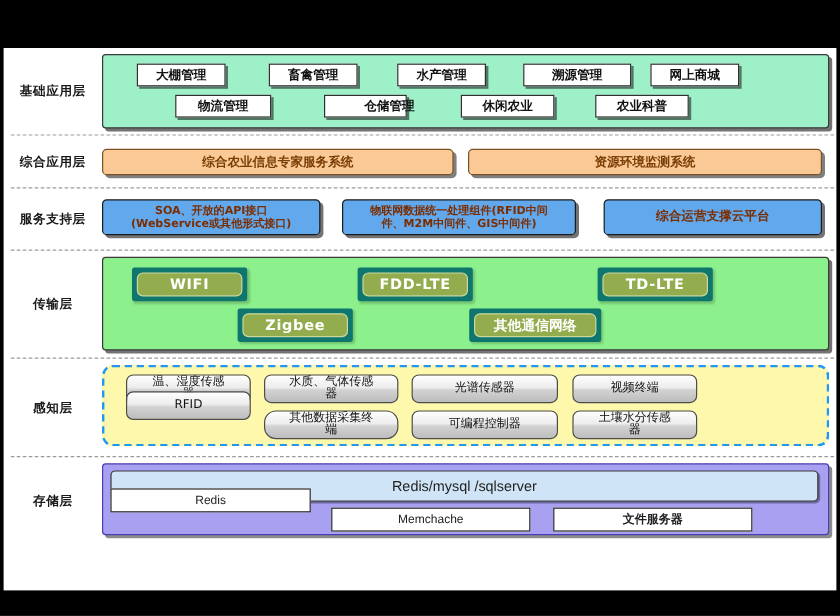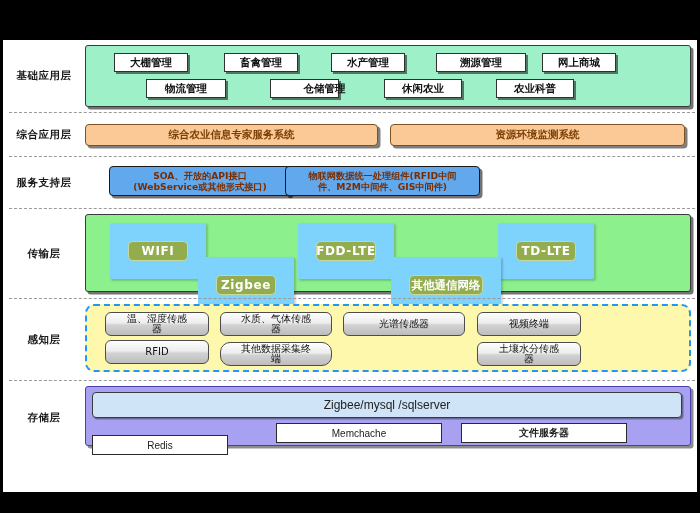--- a/index.html
+++ b/index.html
@@ -110,23 +110,23 @@
     font-family: "DejaVu Sans", "Liberation Sans", sans-serif;
   }
 
   
   .c-trans {
     background: #8cf08c;
     top: 4px; height: 78px;
   }
   .chip-olive-wrap {
     position: absolute;
-    background: #7dd3fc;
+    background: #0f766e;
     border-radius: 2px;
-    padding: 18px;
+    padding: 4px;
     box-shadow: 1.5px 1.5px 2px rgba(0,0,0,.18);
   }
   .chip-olive {
     background: #93ad4e;
     border: 1.2px solid #c8d9a0;
     border-radius: 5px;
     height: 20px;
     display: flex; align-items: center; justify-content: center;
     color: #ffffff;
     font-size: 12px; font-weight: bold;
@@ -221,34 +221,37 @@
         <div class="bar-orange" style="left:0px; top:10px; width:293px;">综合农业信息专家服务系统</div>
         <div class="bar-orange" style="left:305px; top:10px; width:295px;">资源环境监测系统</div>
       </div>
     </div>
     <div class="sep" style="top:116px;"></div>
 
     <div class="layer-row" style="top:118px; height:50px;">
       <div class="layer-label">服务支持层</div>
       <div class="layer-body">
 
-        <div class="bar-blue" style="left:0px; top:8px; width:182px;margin-left:24px;">
+        <div class="bar-blue" style="left:0px; top:8px; width:182px;">
           <span>
             <span>SOA、开放的API接口</span><br>
             <span>(WebService或其他形式接口)</span>
           </span>
         </div>
 
         <div class="bar-blue" style="left:200px; top:8px; width:195px;">
           <span>
             <span>物联网数据统一处理组件(RFID中间</span><br>
             <span>件、M2M中间件、GIS中间件)</span>
           </span>
         </div>
 
+        <div class="bar-blue" style="left:418px; top:8px; width:182px; font-size:10.5px;">
+          <span>综合运营支撑云平台</span>
+        </div>
       </div>
     </div>
     <div class="sep" style="top:168px;"></div>
 
     <div class="layer-row" style="top:170px; height:88px;">
       <div class="layer-label">传输层</div>
       <div class="layer-body">
         <div class="container c-trans">
 
           <div class="chip-olive-wrap" style="left:24px; top:8px; width:96px;">
@@ -285,46 +288,47 @@
           </div>
           <div class="chip-gray" style="left:133px; top:6px; width:112px;">
             <span>
               <span>水质、气体传感</span><br>
               <span>器</span>
             </span>
           </div>
           <div class="chip-gray" style="left:256px; top:6px; width:122px;">光谱传感器</div>
           <div class="chip-gray" style="left:390px; top:6px; width:104px;">视频终端</div>
 
-          <div class="chip-gray" style="left:18px; top:34px; width:104px;">RFID</div>
+          <div class="chip-gray" style="left:18px; top:20px; width:104px;">RFID</div>
           <div class="chip-gray" style="left:133px; top:36px; width:112px;border-radius:10px;">
             <span>
               <span>其他数据采集终</span><br>
               <span>端</span>
             </span>
           </div>
+          <div class="chip-gray" style="left:256px; top:36px; width:122px;">可编程控制器</div>
           <div class="chip-gray" style="left:390px; top:36px; width:104px;">
             <span>
               <span>土壤水分传感</span><br>
               <span>器</span>
             </span>
           </div>
         </div>
       </div>
     </div>
     <div class="sep" style="top:340px;"></div>
 
     <div class="layer-row" style="top:342px; height:72px;">
       <div class="layer-label">存储层</div>
       <div class="layer-body">
         <div class="container c-store">
 
-          <div class="bar-lightblue" style="left:6px; top:5px; right:8px;">Zigbee/mysql /sqlserver</div>
-
-          <div class="chip-store" style="left:6px; top:48px; width:136px;">Redis</div>
+          <div class="bar-lightblue" style="left:6px; top:5px; right:8px;">Redis/mysql /sqlserver</div>
+
+          <div class="chip-store" style="left:6px; top:20px; width:167px;">Redis</div>
           <div class="chip-store cn" style="left:375px; top:36px; width:166px;">文件服务器</div>
           <div class="chip-store" style="left:190px; top:36px; width:166px;">Memchache</div>
         </div>
       </div>
     </div>
 
   </div>
 </div>
 
 </body></html>

